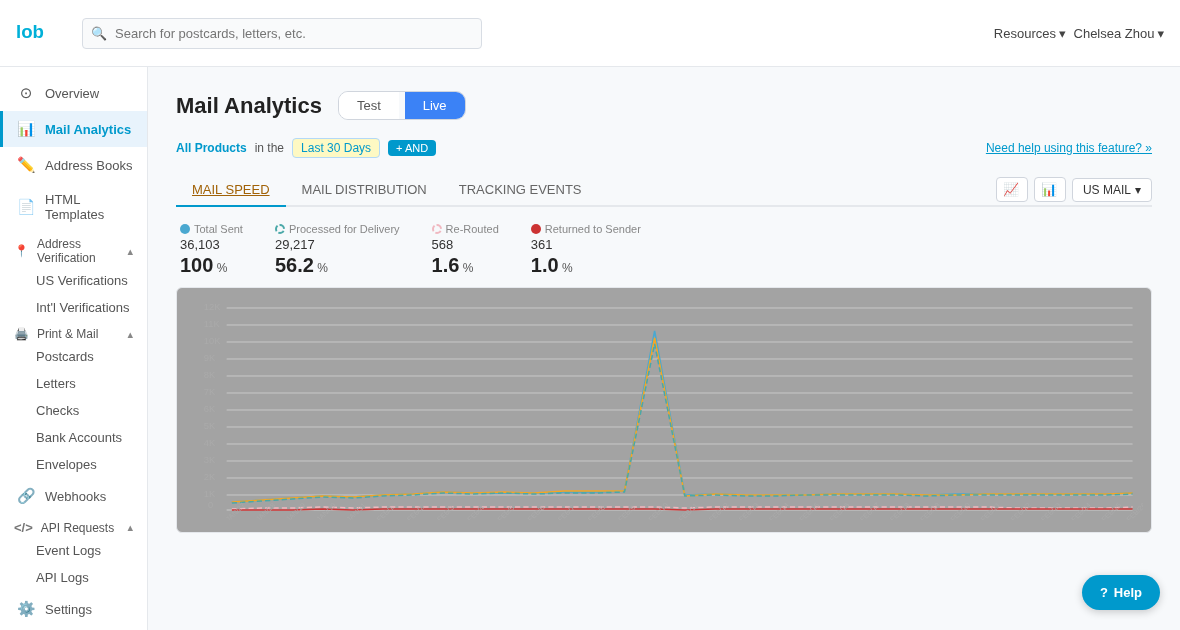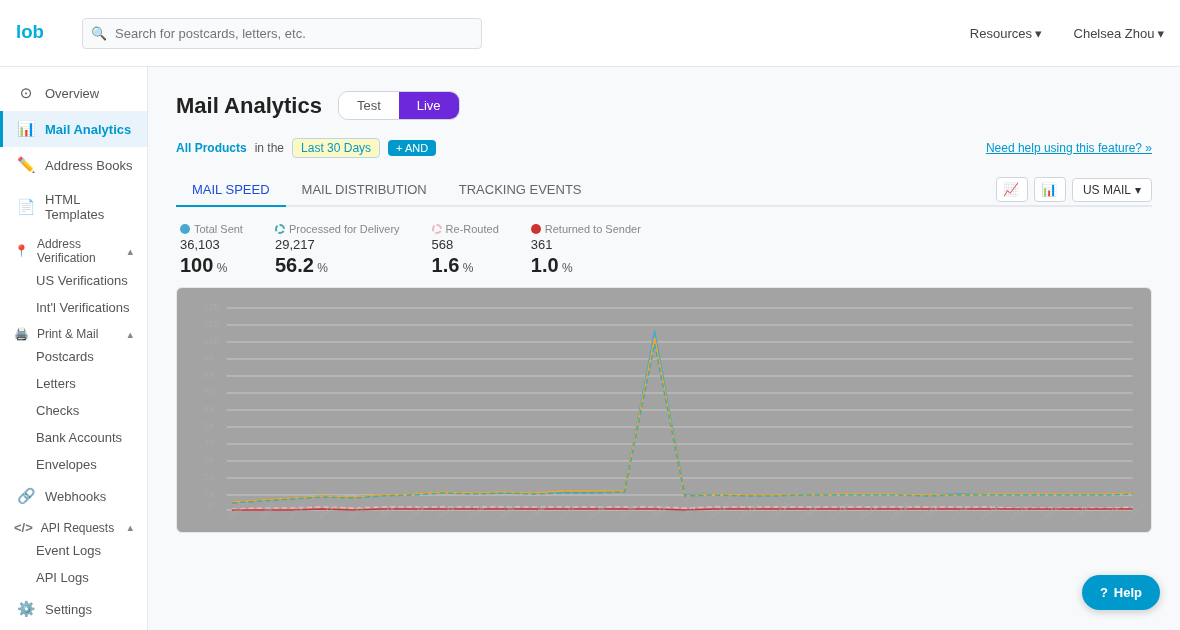--- a/index.html
+++ b/index.html
@@ -5,55 +5,55 @@
     * { box-sizing: border-box; margin: 0; padding: 0; }
     body { font-family: -apple-system, BlinkMacSystemFont, 'Segoe UI', sans-serif; background: #f5f7fa; display: flex; flex-direction: column; height: 630px; overflow: hidden; }
 
     
     .topbar { background: #fff; height: 67px; display: flex; align-items: center; padding: 0 16px; border-bottom: 1px solid #e5e8ec; flex-shrink: 0; }
     .logo { width: 50px; margin-right: 16px; }
     .logo svg { width: 40px; height: 28px; }
     .search-bar { flex: 1; max-width: 400px; position: relative; }
     .search-bar input { width: 100%; padding: 7px 12px 7px 32px; border: 1px solid #d8dde4; border-radius: 4px; font-size: 13px; color: #888; background: #f9fafb; }
     .search-bar .search-icon-wrap { position: absolute; left: 9px; top: 50%; transform: translateY(-50%); color: #aaa; font-size: 13px; }
-    .topbar-right { margin-left: auto; display: flex; align-items: center; gap: 32px; }
+    .topbar-right { margin-left: auto; display: flex; align-items: center; gap: 8px; }
     .resources-btn { font-size: 13px; color: #444; cursor: pointer; display: flex; align-items: center; gap: 3px; }
     .user-btn { font-size: 13px; color: #444; cursor: pointer; display: flex; align-items: center; gap: 3px; font-weight: 500; }
 
     
     .layout { display: flex; flex: 1; overflow: hidden; }
 
     
     .sidebar { width: 148px; background: #fff; border-right: 1px solid #e5e8ec; display: flex; flex-direction: column; overflow-y: auto; flex-shrink: 0; padding-top: 8px; }
     .sidebar-item { display: flex; align-items: center; gap: 10px; padding: 9px 14px; cursor: pointer; font-size: 13px; color: #555; border-left: 3px solid transparent; }
     .sidebar-item.active { background: #e8f3fc; border-left: 3px solid #0099cc; color: #0099cc; font-weight: 600; }
     .sidebar-item .icon { width: 18px; text-align: center; font-size: 15px; }
     .sidebar-section { font-size: 12px; color: #888; padding: 6px 14px 2px; display: flex; align-items: center; justify-content: space-between; cursor: pointer; }
     .sidebar-sub { padding-left: 36px; font-size: 13px; color: #555; padding-top: 6px; padding-bottom: 6px; cursor: pointer; }
 
     
     .main { flex: 1; overflow-y: auto; padding: 24px 28px; background: #f7f9fb; }
     .main-header { display: flex; align-items: center; gap: 16px; margin-bottom: 18px; }
     .main-title { font-size: 22px; font-weight: 600; color: #222; }
     .toggle-group { display: flex; border: 1px solid #d0d5dd; border-radius: 10px; overflow: hidden; }
     .toggle-btn { padding: 6px 18px; font-size: 13px; cursor: pointer; border: none; background: #fff; color: #555; }
-    .toggle-btn.active { background: #6d28d9; color: #fff; }
+    .toggle-btn.active { background: #3b82f6; color: #fff; margin-left: 6px; }
 
     
     .filters-row { display: flex; align-items: center; gap: 8px; margin-bottom: 16px; }
     .filter-tag { font-size: 12px; color: #0099cc; cursor: pointer; font-weight: 700; }
     .filter-in { font-size: 12px; color: #555; }
     .filter-pill { background: #fef9c3; color: #0099cc; border: 1px solid #b3d9f7; border-radius: 4px; padding: 2px 8px; font-size: 12px; cursor: pointer; }
     .filter-add { background: #0099cc; color: #fff; border-radius: 4px; padding: 2px 8px; font-size: 11px; cursor: pointer; }
     .help-link { margin-left: auto; font-size: 12px; color: #0099cc; cursor: pointer; text-decoration: underline; }
 
     
     .tabs { display: flex; gap: 0; border-bottom: 2px solid #e5e8ec; margin-bottom: 16px; align-items: center; }
     .tab { padding: 8px 16px; font-size: 13px; color: #666; cursor: pointer; border-bottom: 2px solid transparent; margin-bottom: -2px; font-weight: 500; }
-    .tab.active { color: #1d4ed8; border-bottom: 2px solid #0099cc; }
+    .tab.active { color: #a16207; border-bottom: 2px solid #0099cc; text-decoration: underline; }
     .tab-spacer { flex: 1; }
     .chart-controls { display: flex; align-items: center; gap: 6px; }
     .chart-icon-btn { padding: 4px 7px; border: 1px solid #d0d5dd; border-radius: 4px; cursor: pointer; background: #fff; font-size: 13px; color: #555; }
     .mail-filter-btn { padding: 4px 10px; border: 1px solid #d0d5dd; border-radius: 4px; cursor: pointer; background: #fff; font-size: 12px; color: #333; display: flex; align-items: center; gap: 4px; }
 
     
     .stats-row { display: flex; gap: 32px; margin-bottom: 10px; padding: 0 4px; }
     .stat-item { display: flex; flex-direction: column; gap: 2px; }
     .stat-dot { width: 10px; height: 10px; border-radius: 50%; display: inline-block; margin-right: 4px; }
     .stat-label { font-size: 11px; color: #888; display: flex; align-items: center; }

